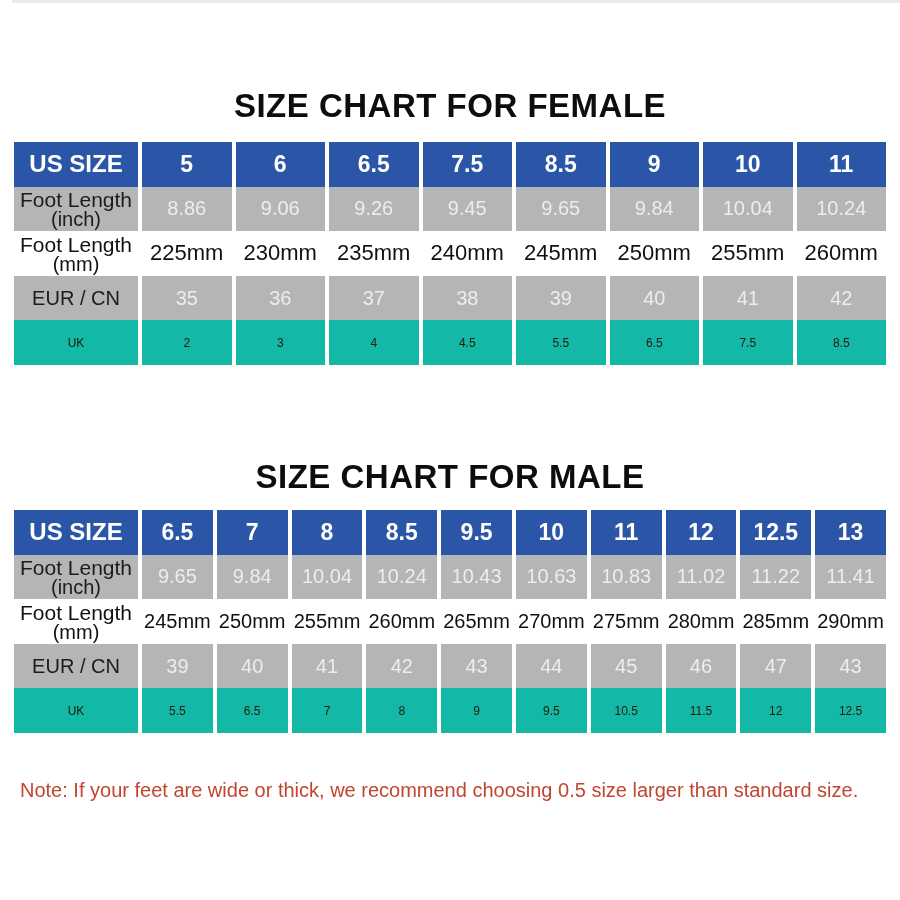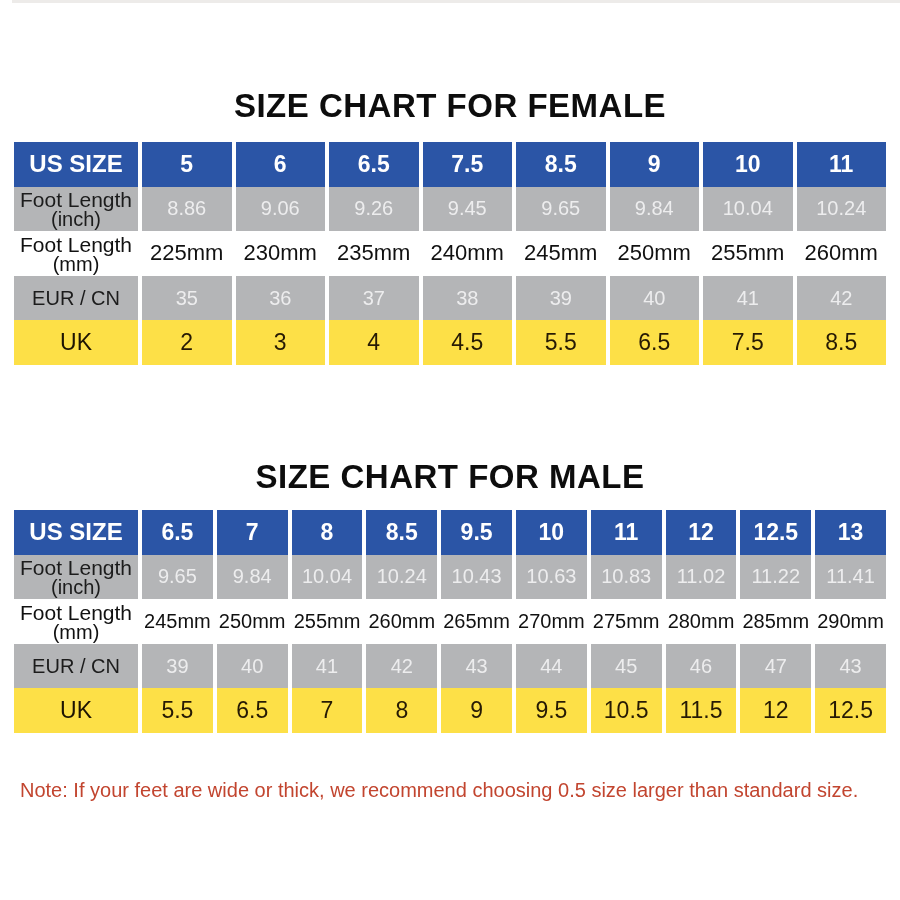--- a/index.html
+++ b/index.html
@@ -61,23 +61,23 @@
     font-size: 20px;
   }
   tr.row-gray td.lbl { color: #1c1c1c; }
   tr.row-mm td {
     background: #ffffff;
     color: #111111;
     font-size: 22px;
   }
   #male-table tr.row-mm td { font-size: 20px; }
   tr.row-uk td {
-    background: #fde047;
+    background: #14b8a6;
     color: #261a04;
-    font-size: 23px;
+    font-size: 12px;
   }
   tr.row-uk td.lbl { color: #1d1402; }
 
   td.lbl .main { display: block; font-size: 21px; line-height: 22px; color: inherit; }
   td.lbl .sub  { display: block; font-size: 20px; line-height: 17px; color: inherit; }
   tr.row-us td.lbl { font-size: 24px; }
 
   .notes {
     position: absolute;
     left: 20px; top: 771px;

